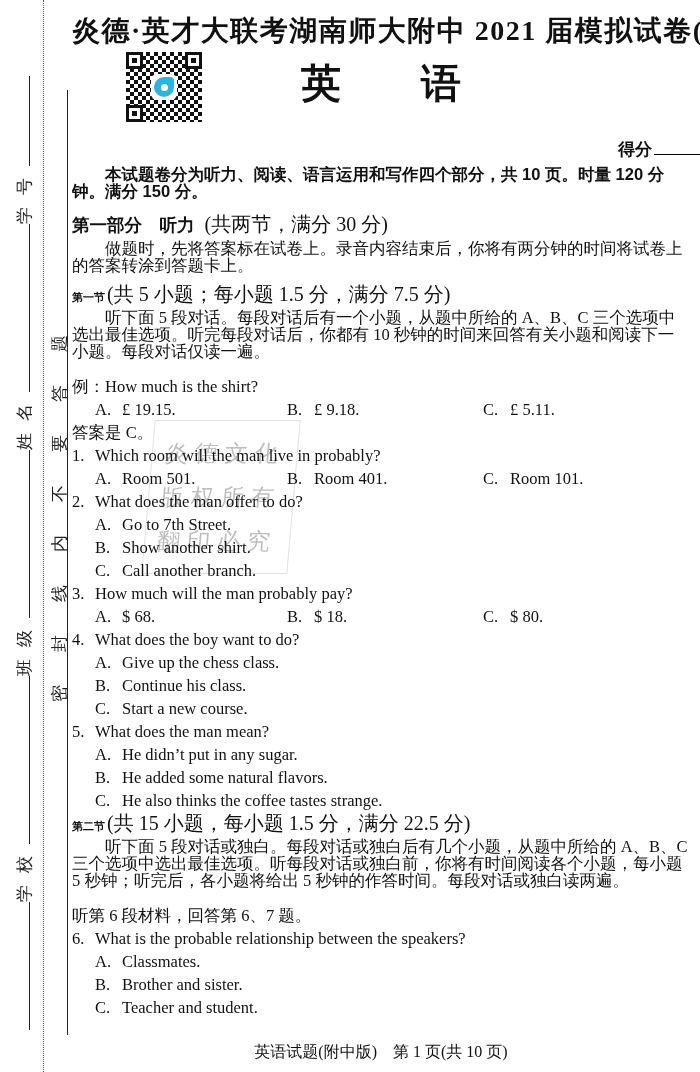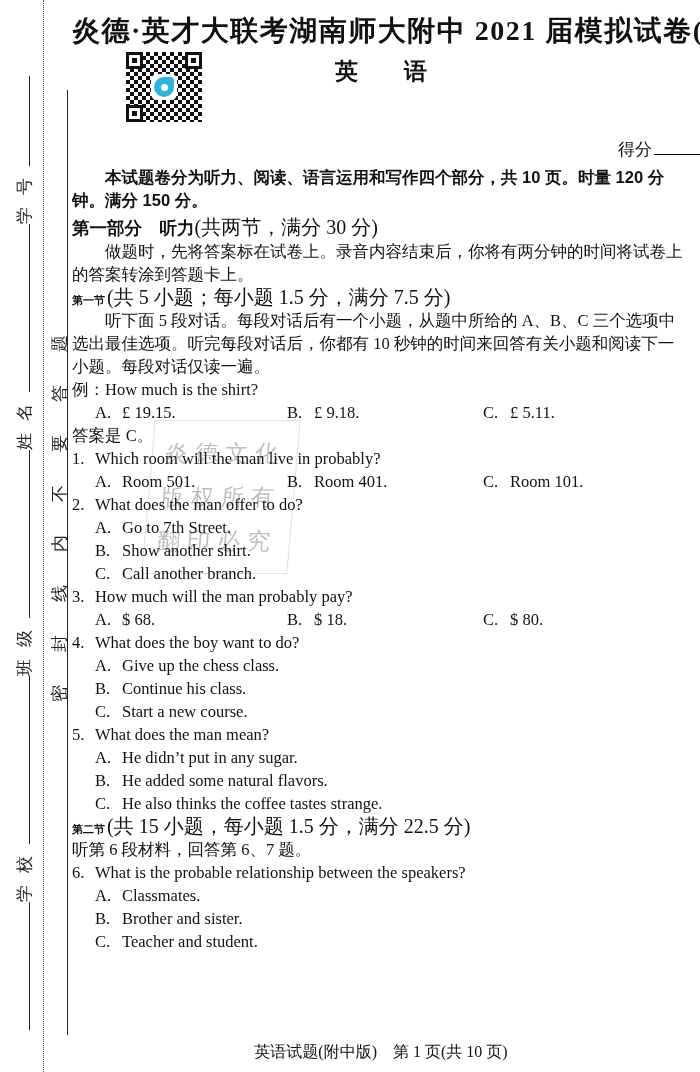--- a/index.html
+++ b/index.html
@@ -21,43 +21,43 @@
   
   .wm{position:absolute;left:148px;top:420px;padding:10px 12px;z-index:0;
       border:1px solid rgba(150,150,150,.28);transform:skewX(-5deg);background:rgba(255,255,255,.35);}
   .wm div{font-family:"Liberation Sans",sans-serif;font-size:23px;letter-spacing:7px;
           color:rgba(125,125,125,.5);line-height:44px;white-space:nowrap;}
 
   
   .title{position:absolute;left:72px;top:12px;width:618px;margin:0;text-align:center;
          font-size:28px;font-weight:bold;letter-spacing:1.5px;white-space:nowrap;z-index:2;}
   .subject{position:absolute;left:72px;top:56px;width:618px;text-align:center;
-           font-size:23px;font-weight:bold;font-family:"Liberation Sans",sans-serif;z-index:2;}
+           font-size:40px;font-weight:bold;font-family:"Liberation Sans",sans-serif;z-index:2;}
   .score{position:absolute;left:618px;top:138px;font-size:17px;z-index:2;white-space:nowrap;}
-  .score-l{font-weight:normal;font-family:"Liberation Sans",sans-serif;}
+  .score-l{font-weight:bold;font-family:"Liberation Sans",sans-serif;}
   .score-blank{display:inline-block;width:46px;height:16px;border-bottom:1.5px solid #000;margin-left:2px;}
 
   
   .qr{position:absolute;left:124px;top:50px;width:80px;height:74px;background:#fff;z-index:2;}
   .qr-pat{position:absolute;left:2px;top:2px;right:2px;bottom:2px;
           background:conic-gradient(#111 0 90deg,#fff 90deg 180deg,#111 180deg 270deg,#fff 270deg);
           background-size:8px 8px;}
   .qr-f{position:absolute;width:17px;height:17px;border:3px solid #111;background:#fff;box-sizing:border-box;}
   .qr-f::after{content:"";position:absolute;left:3px;top:3px;right:3px;bottom:3px;background:#111;}
   .qr-f1{left:2px;top:2px}.qr-f2{right:2px;top:2px}.qr-f3{left:2px;bottom:2px}
   .qr-logo{position:absolute;left:27px;top:24px;width:26px;height:26px;background:#fff;border-radius:6px;}
   .qr-logo .drop{position:absolute;left:3px;top:3px;width:20px;height:20px;background:#2ab5dc;border-radius:50% 18% 50% 50%;}
   .qr-logo .hole{position:absolute;left:10px;top:10px;width:7px;height:7px;background:#fff;border-radius:50%;}
 
   
-  .content{position:absolute;left:72px;top:166px;width:618px;font-size:16.5px;line-height:23px;z-index:1;}
+  .content{position:absolute;left:72px;top:166px;width:618px;font-size:16.5px;line-height:17px;z-index:1;}
   .content p{margin:0;}
   .intro{font-family:"Liberation Sans",sans-serif;font-weight:bold;text-indent:2em;height:46px;overflow:hidden;}
   .h-part{margin-top:4px;height:24px;white-space:nowrap;}
-  .hb{font-family:"Liberation Sans",sans-serif;font-weight:bold;font-size:17.5px;}
+  .hb{font-family:"Liberation Sans",sans-serif;font-weight:bold;font-size:17.5px;margin-right:10px;}
   .hb2{font-family:"Liberation Sans",sans-serif;font-weight:bold;font-size:11px;margin-right:2px;}
   .kai{font-size:20px;}
   .h-sec{height:23px;white-space:nowrap;}
   .para{text-indent:2em;}
   .h46{height:46px;overflow:hidden;}
   .h69{height:69px;overflow:hidden;}
   .line{height:23px;}
   .q-line{height:23px;}
   .q-num{display:inline-block;min-width:23px;}
   .opt-row{display:flex;margin-left:23px;height:23px;}
@@ -157,20 +157,21 @@
     <div class="q-line">
       <span class="q-num">5.</span><span>What does the man mean?</span>
     </div>
     <div class="opt-col"><span class="opt-l">A.</span><span>He didn’t put in any sugar.</span></div>
     <div class="opt-col"><span class="opt-l">B.</span><span>He added some natural flavors.</span></div>
     <div class="opt-col"><span class="opt-l">C.</span><span>He also thinks the coffee tastes strange.</span></div>
 
     <div class="h-sec">
       <span class="hb2">第二节</span><span class="kai">(共 15 小题，每小题 1.5 分，满分 22.5 分)</span>
     </div>
+    <p class="para h69">听下面 5 段对话或独白。每段对话或独白后有几个小题，从题中所给的 A、B、C 三个选项中选出最佳选项。听每段对话或独白前，你将有时间阅读各个小题，每小题 5 秒钟；听完后，各小题将给出 5 秒钟的作答时间。每段对话或独白读两遍。</p>
     <div class="line">听第 6 段材料，回答第 6、7 题。</div>
 
     <div class="q-line">
       <span class="q-num">6.</span><span>What is the probable relationship between the speakers?</span>
     </div>
     <div class="opt-col"><span class="opt-l">A.</span><span>Classmates.</span></div>
     <div class="opt-col"><span class="opt-l">B.</span><span>Brother and sister.</span></div>
     <div class="opt-col"><span class="opt-l">C.</span><span>Teacher and student.</span></div>
 
   </div>

